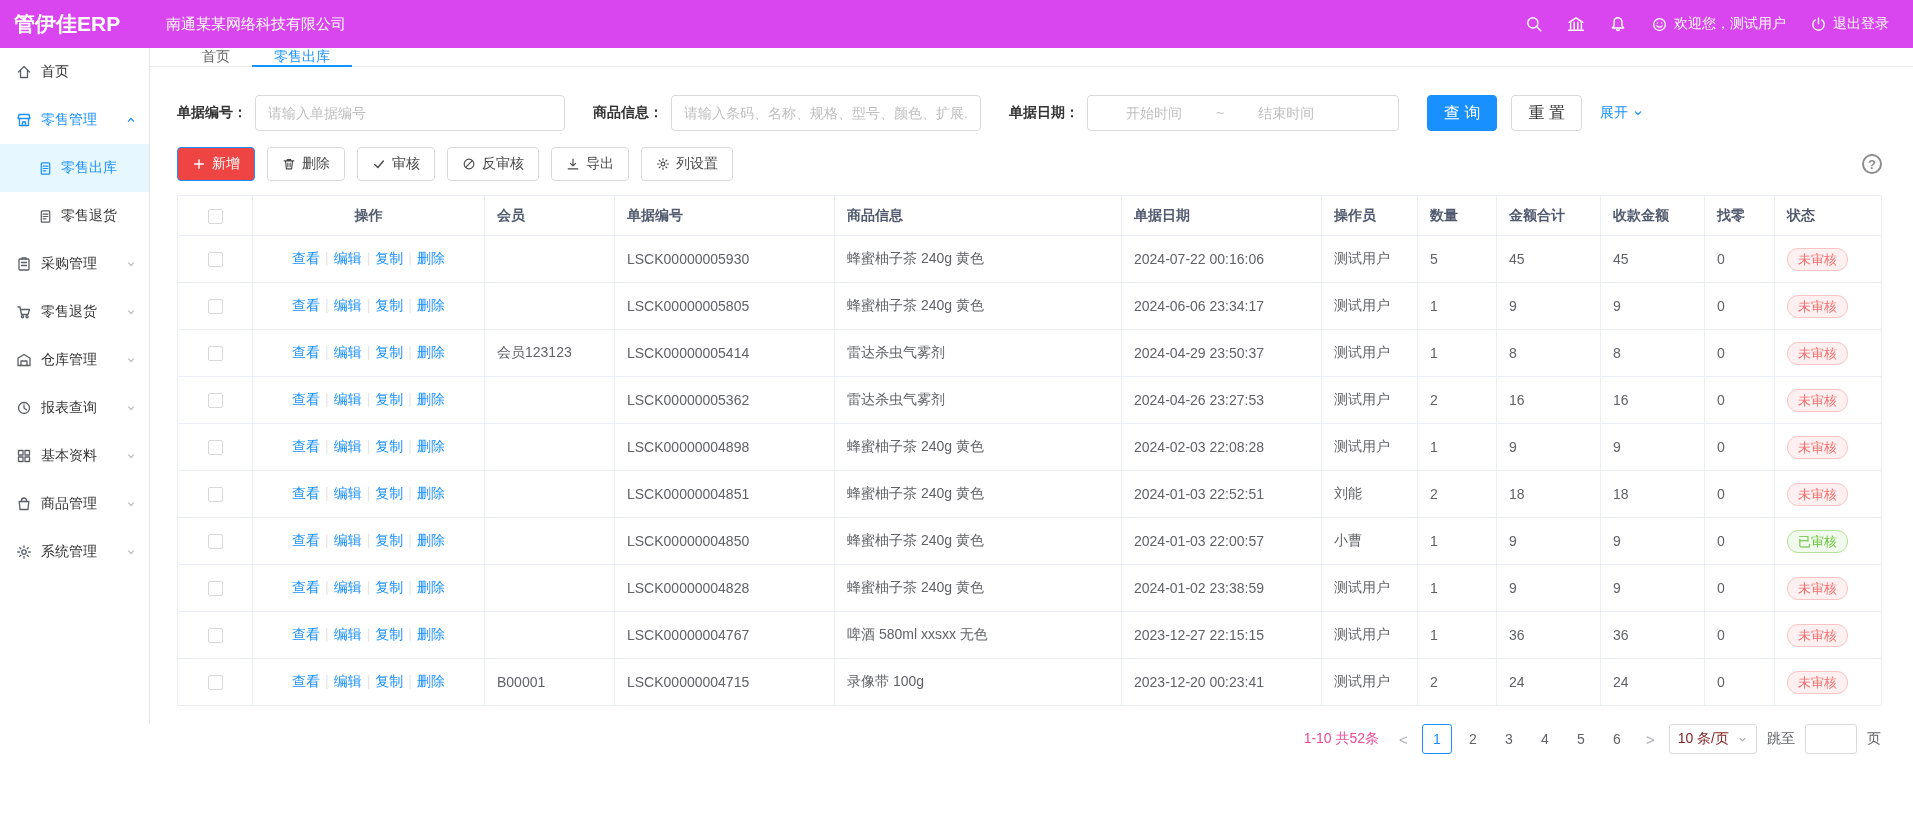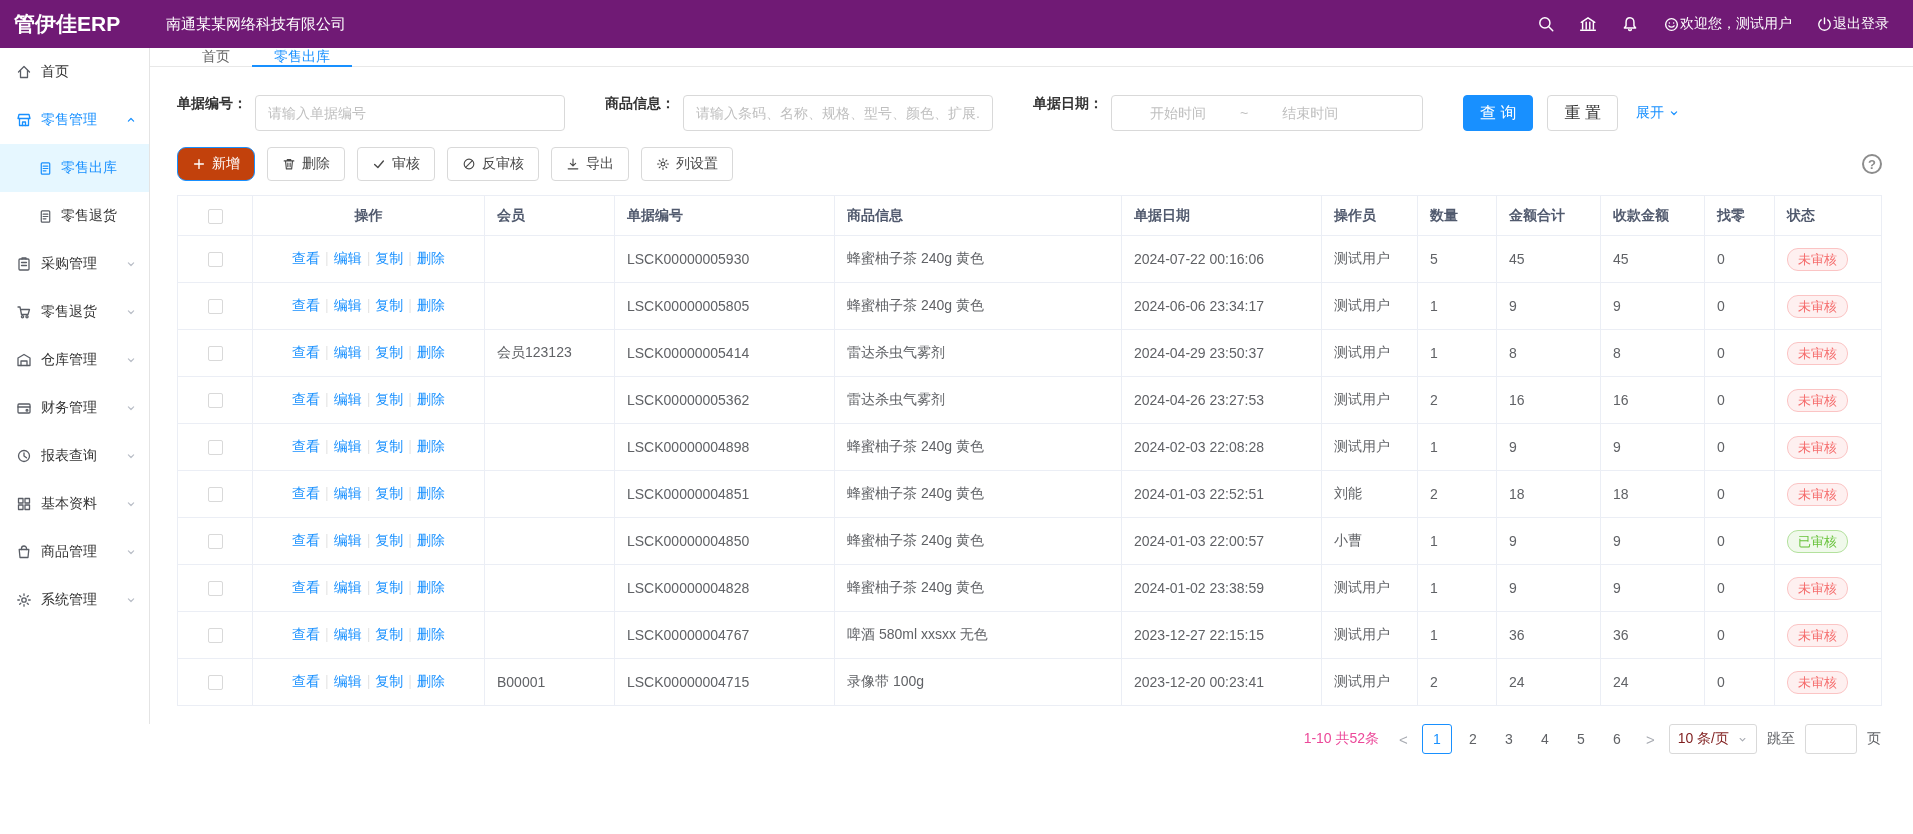--- a/index.html
+++ b/index.html
@@ -1,25 +1,25 @@
 <!DOCTYPE html>
 <html><head>
 <meta charset="utf-8">
 <style>
   * { margin:0; padding:0; box-sizing:border-box; }
   html,body { width:1913px; height:834px; overflow:hidden; background:#fff;
     font-family:"Liberation Sans","DejaVu Sans",sans-serif; font-size:14px; color:#333; }
   svg.ic { display:block; }
 
   
-  .header { height:48px; background:#701a75; display:flex; align-items:center; }
+  .header { height:48px; background:#d946ef; display:flex; align-items:center; }
   .logo { width:150px; padding-left:14px; font-size:21px; font-weight:700; color:#fff; white-space:nowrap; }
   .company { color:#fff; font-size:15px; margin-left:16px; white-space:nowrap; }
   .header-right { margin-left:auto; display:flex; align-items:center; color:#fff; padding-right:24px; gap:24px; }
-  .h-group { display:flex; align-items:center; gap:0; cursor:pointer; white-space:nowrap; }
+  .h-group { display:flex; align-items:center; gap:6px; cursor:pointer; white-space:nowrap; }
   .h-icon-btn { cursor:pointer; display:flex; align-items:center; }
 
   
   .layout { display:flex; height:676px; }
   .sidebar { width:150px; flex:0 0 150px; border-right:1px solid #e4e4e4; background:#fff; }
   .side-item { height:48px; display:flex; align-items:center; gap:9px; padding:0 12px 0 16px;
     font-size:14px; color:#333; cursor:pointer; }
   .side-item svg { color:#5a5e66; flex-shrink:0; }
   .side-item .chev { margin-left:auto; color:#b9bec7; }
   .side-item.active-group { color:#1890ff; }
@@ -35,21 +35,21 @@
   
   .tabbar { height:37px; border-bottom:1px solid #e8e8e8; display:flex; align-items:stretch; padding-left:30px; }
   .tab { display:flex; align-items:center; padding:0 22px; font-size:14px; color:#666; cursor:pointer; position:relative; }
   .tab.active { color:#1890ff; }
   .tab.active::after { content:""; position:absolute; left:0; right:0; bottom:-1px; height:2px; background:#1890ff; }
 
   .content { padding:28px 0 0 27px; }
 
   
   .filterbar { display:flex; align-items:center; }
-  .f-group { display:flex; margin-right:40px; }
+  .f-group { display:flex; align-items:center; margin-right:28px; }
   .f-label { font-weight:700; color:#333; margin-right:8px; white-space:nowrap; }
   .text-input { height:36px; border:1px solid #d9d9d9; border-radius:4px; padding:0 12px;
     font-size:14px; width:310px; color:#333; outline:none; background:#fff;
     font-family:"Liberation Sans","DejaVu Sans",sans-serif; }
   input::placeholder { color:#bfbfbf; }
   .date-range { width:312px; height:36px; border:1px solid #d9d9d9; border-radius:4px;
     display:flex; align-items:center; padding:0 10px; gap:6px; background:#fff; }
   .date-range input { border:none; outline:none; width:112px; text-align:center; font-size:14px; color:#333;
     font-family:"Liberation Sans","DejaVu Sans",sans-serif; }
   .date-sep { color:#bfbfbf; }
@@ -59,21 +59,21 @@
   .btn-primary { background:#1890ff; border-color:#1890ff; color:#fff; }
   .btn-search { margin-right:14px; }
   .expand-link { color:#1890ff; margin-left:18px; display:flex; align-items:center; gap:4px;
     cursor:pointer; font-size:14px; }
 
   
   .toolbar { margin-top:16px; display:flex; align-items:center; gap:12px; padding-right:26px; width:1731px; }
   .tbtn { height:34px; display:inline-flex; align-items:center; gap:6px; padding:0 14px;
     border:1px solid #d9d9d9; border-radius:4px; background:#fff; font-size:14px; color:#4a4a4a;
     cursor:pointer; white-space:nowrap; font-family:"Liberation Sans","DejaVu Sans",sans-serif; }
-  .tbtn.primary { background:#c2410c; border-color:#1890ff; color:#fff;border-radius:9px; }
+  .tbtn.primary { background:#ef4444; border-color:#1890ff; color:#fff; }
   .help-circle { margin-left:auto; width:20px; height:20px; border:2px solid #8c8c8c; border-radius:50%;
     color:#8c8c8c; display:flex; align-items:center; justify-content:center; font-size:13px;
     font-weight:700; cursor:pointer; }
 
   
   .data-table { margin-top:14px; border-collapse:collapse; table-layout:fixed; width:1704px; font-size:14px; }
   .data-table th, .data-table td { border:1px solid #ebeef5; padding:0 12px; text-align:left;
     overflow:hidden; white-space:nowrap; }
   .data-table th { color:#515a6e; font-weight:700; height:40px; background:#fff; }
   .data-table td { color:#606266; height:47px; }
@@ -203,31 +203,20 @@
       <svg class="ic chev" width="12" height="12" viewBox="0 0 16 16" fill="none" stroke="currentColor" stroke-width="1.6" stroke-linecap="round" stroke-linejoin="round">
           <polyline points="4.5,6.5 8,10 11.5,6.5"></polyline>
         </svg>
     </div>
     <div class="side-item">
       <svg class="ic" width="16" height="16" viewBox="0 0 16 16" fill="none" stroke="currentColor" stroke-width="1.3" stroke-linecap="round" stroke-linejoin="round">
           <path d="M2 6 L8 2.5 L14 6 V13.5 H2 Z"></path>
           <path d="M5 13.5 V9 H11 V13.5"></path>
         </svg>
       <span>仓库管理</span>
-      <svg class="ic chev" width="12" height="12" viewBox="0 0 16 16" fill="none" stroke="currentColor" stroke-width="1.6" stroke-linecap="round" stroke-linejoin="round">
-          <polyline points="4.5,6.5 8,10 11.5,6.5"></polyline>
-        </svg>
-    </div>
-    <div class="side-item">
-      <svg class="ic" width="16" height="16" viewBox="0 0 16 16" fill="none" stroke="currentColor" stroke-width="1.3" stroke-linecap="round" stroke-linejoin="round">
-          <rect x="2" y="4" width="12" height="9" rx="1"></rect>
-          <path d="M2 7 H14"></path>
-          <circle cx="11" cy="10.3" r="0.9"></circle>
-        </svg>
-      <span>财务管理</span>
       <svg class="ic chev" width="12" height="12" viewBox="0 0 16 16" fill="none" stroke="currentColor" stroke-width="1.6" stroke-linecap="round" stroke-linejoin="round">
           <polyline points="4.5,6.5 8,10 11.5,6.5"></polyline>
         </svg>
     </div>
     <div class="side-item">
       <svg class="ic" width="16" height="16" viewBox="0 0 16 16" fill="none" stroke="currentColor" stroke-width="1.3" stroke-linecap="round" stroke-linejoin="round">
           <circle cx="8" cy="8" r="5.5"></circle>
           <path d="M8 4.8 V8 L10.5 9.8"></path>
         </svg>
       <span>报表查询</span>

